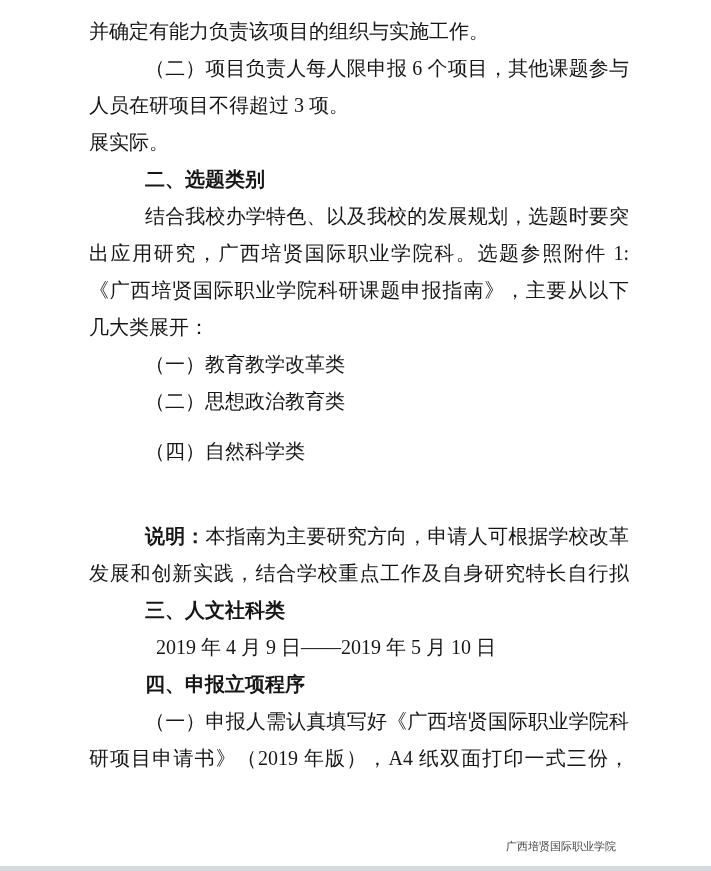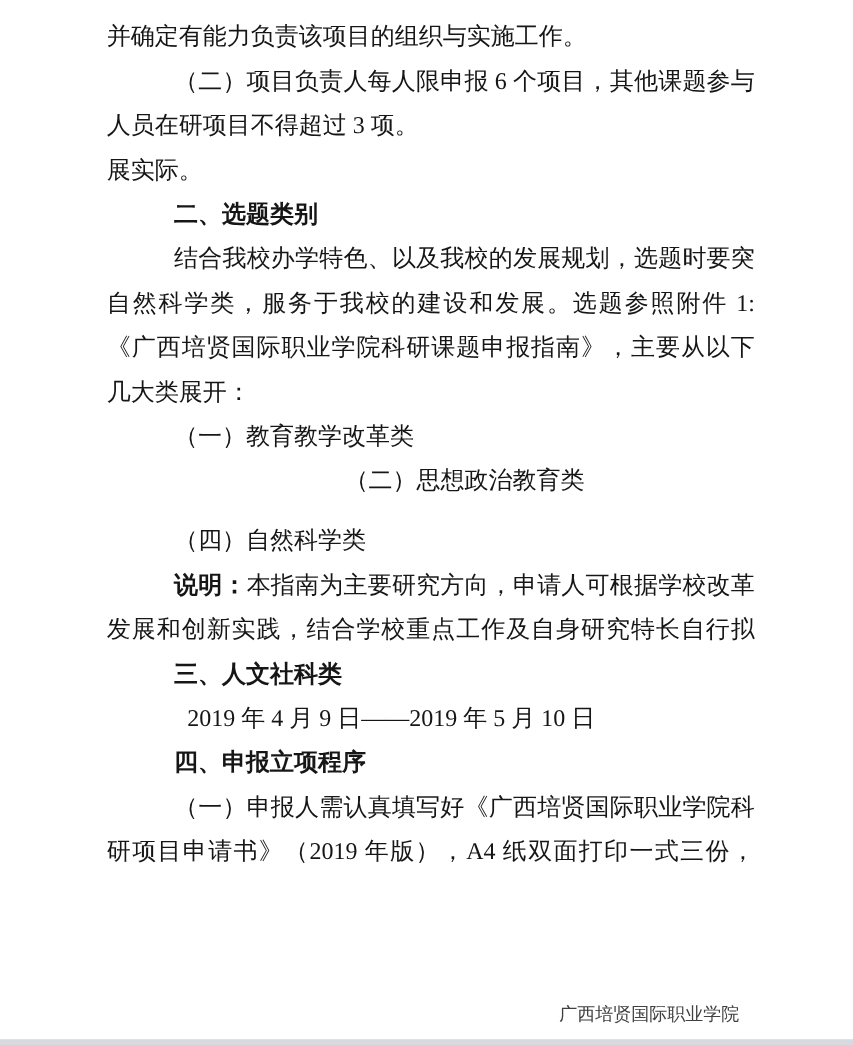--- a/index.html
+++ b/index.html
@@ -38,21 +38,21 @@
     text-align-last:justify;
   }
   .heading, .bold{
     font-weight:bold;
     font-family:"Liberation Sans","DejaVu Sans",sans-serif;
   }
   .footer{
     position:absolute;
     top:836px;
     right:9px;
-    font-size:15px;
+    font-size:11px;
     line-height:20px;
     color:var(--footer);
     font-family:"Liberation Sans","DejaVu Sans",sans-serif;
   }
   .bottom-bar{
     position:absolute;
     left:0;bottom:0;
     width:711px;height:5px;
     background:var(--bottom-bar);
   }
@@ -61,27 +61,27 @@
 <body>
 
 <div class="page">
   <div class="doc">
       <div class="line"><span>并确定有能力负责该项目的组织与实施工作。</span></div>
       <div class="line fill" style="padding-left: 56px;"><span>（二）项目负责人每人限申报 6 个项目，其他课题参与</span></div>
       <div class="line"><span>人员在研项目不得超过 3 项。</span></div>
       <div class="line"><span>展实际。</span></div>
       <div class="line heading" style="padding-left: 56px;"><span>二、选题类别</span></div>
       <div class="line fill" style="padding-left: 56px;"><span>结合我校办学特色、以及我校的发展规划，选题时要突</span></div>
-      <div class="line fill"><span>自然科学类，服务于我校的建设和发展。选题参照附件 1:</span></div>
+      <div class="line fill"><span>出应用研究，广西培贤国际职业学院科。选题参照附件 1:</span></div>
       <div class="line fill"><span>《广西培贤国际职业学院科研课题申报指南》，主要从以下</span></div>
       <div class="line"><span>几大类展开：</span></div>
       <div class="line" style="padding-left: 56px;"><span>（一）教育教学改革类</span></div>
-      <div class="line" style="padding-left: 56px; text-align: center;"><span>（二）思想政治教育类</span></div>
+      <div class="line" style="padding-left: 56px;"><span>（二）思想政治教育类</span></div>
       <div class="line" style="padding-left: 56px; margin-top: 13px;"><span>（四）自然科学类</span></div>
-      <div class="line fill" style="padding-left: 56px;"><span class="bold">说明：</span><span>本指南为主要研究方向，申请人可根据学校改革</span></div>
+      <div class="line fill" style="padding-left: 56px; margin-top: 48px;"><span class="bold">说明：</span><span>本指南为主要研究方向，申请人可根据学校改革</span></div>
       <div class="line fill"><span>发展和创新实践，结合学校重点工作及自身研究特长自行拟</span></div>
       <div class="line heading" style="padding-left: 56px;"><span>三、人文社科类</span></div>
       <div class="line" style="padding-left: 67px;"><span>2019 年 4 月 9 日——2019 年 5 月 10 日</span></div>
       <div class="line heading" style="padding-left: 56px;"><span>四、申报立项程序</span></div>
       <div class="line fill" style="padding-left: 56px;"><span>（一）申报人需认真填写好《广西培贤国际职业学院科</span></div>
       <div class="line fill"><span>研项目申请书》（2019 年版），A4 纸双面打印一式三份，</span></div>
     </div>
   <div class="footer">广西培贤国际职业学院</div>
   <div class="bottom-bar"></div>
 </div>

